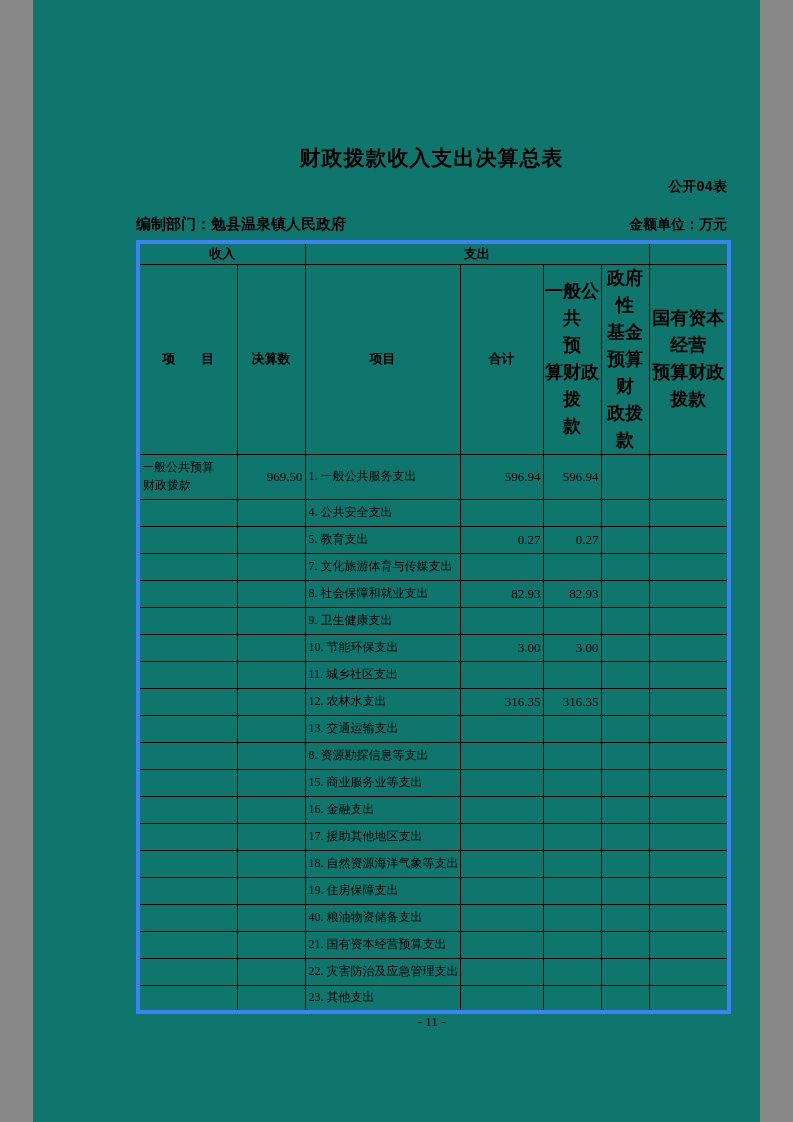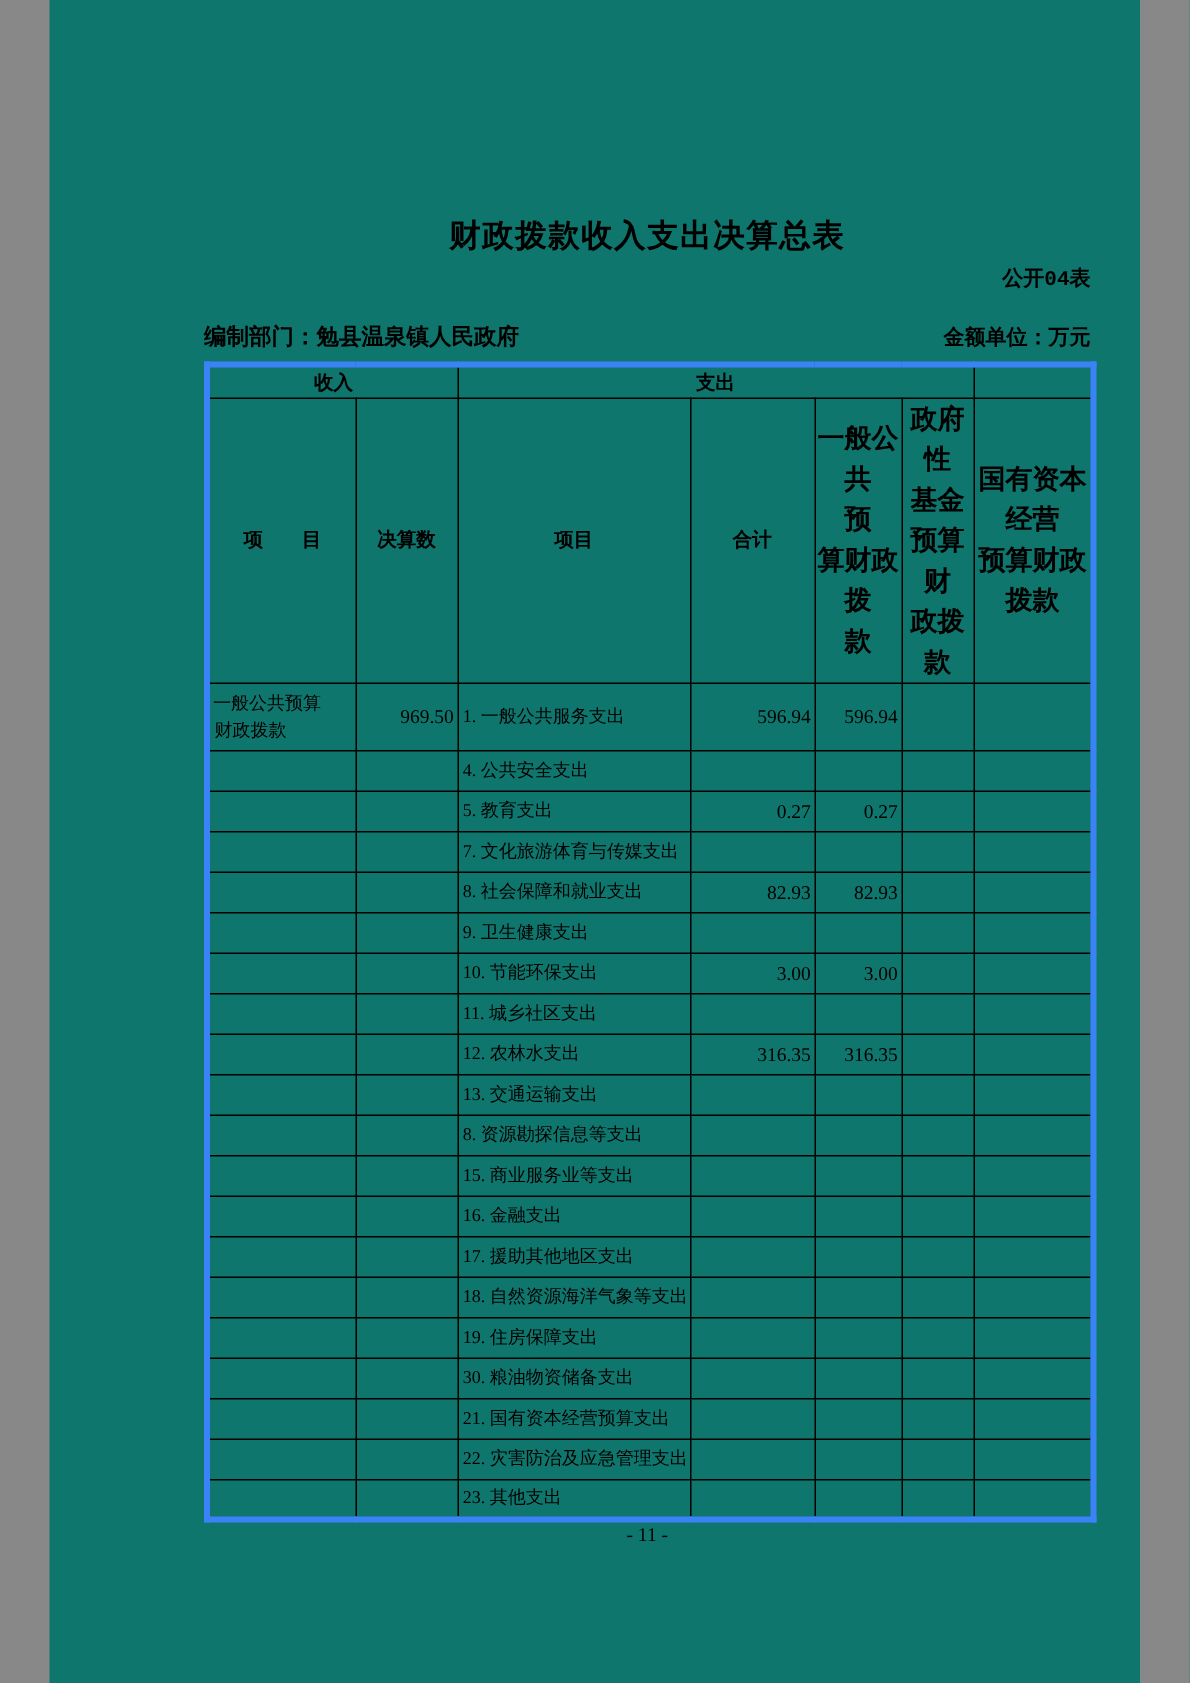--- a/index.html
+++ b/index.html
@@ -306,21 +306,21 @@
     <td class="label">19. 住房保障支出</td>
     <td class="num"></td>
     <td class="num"></td>
     <td class="num"></td>
     <td class="num"></td>
   </tr>
 
   <tr>
     <td class="label income-label"></td>
     <td class="num"></td>
-    <td class="label">30. 粮油物资储备支出</td>
+    <td class="label">40. 粮油物资储备支出</td>
     <td class="num"></td>
     <td class="num"></td>
     <td class="num"></td>
     <td class="num"></td>
   </tr>
 
   <tr>
     <td class="label income-label"></td>
     <td class="num"></td>
     <td class="label">21. 国有资本经营预算支出</td>

